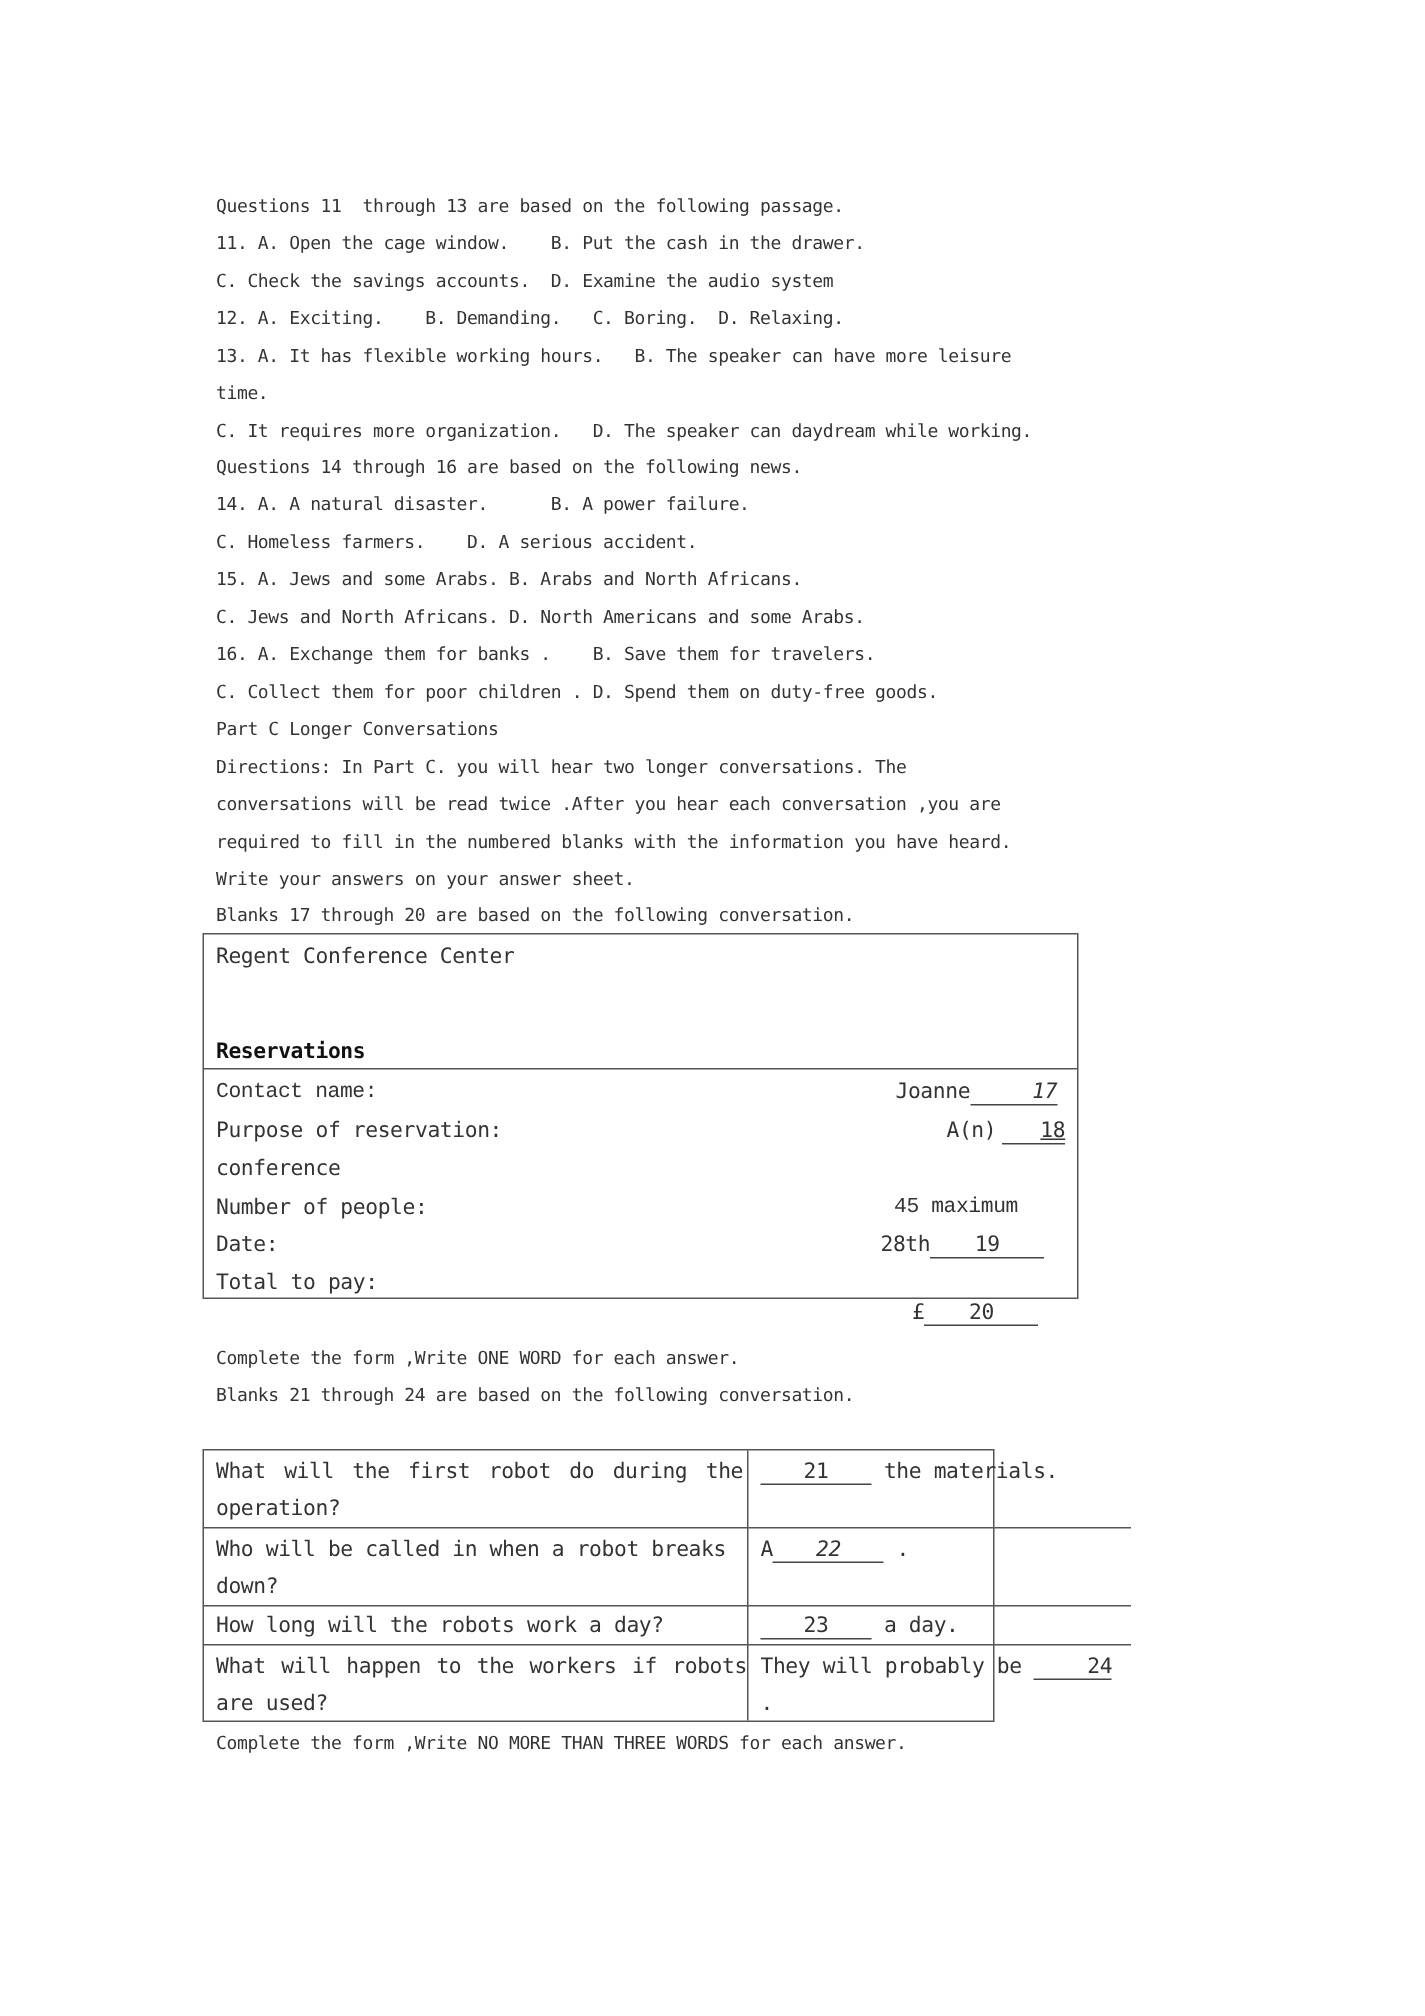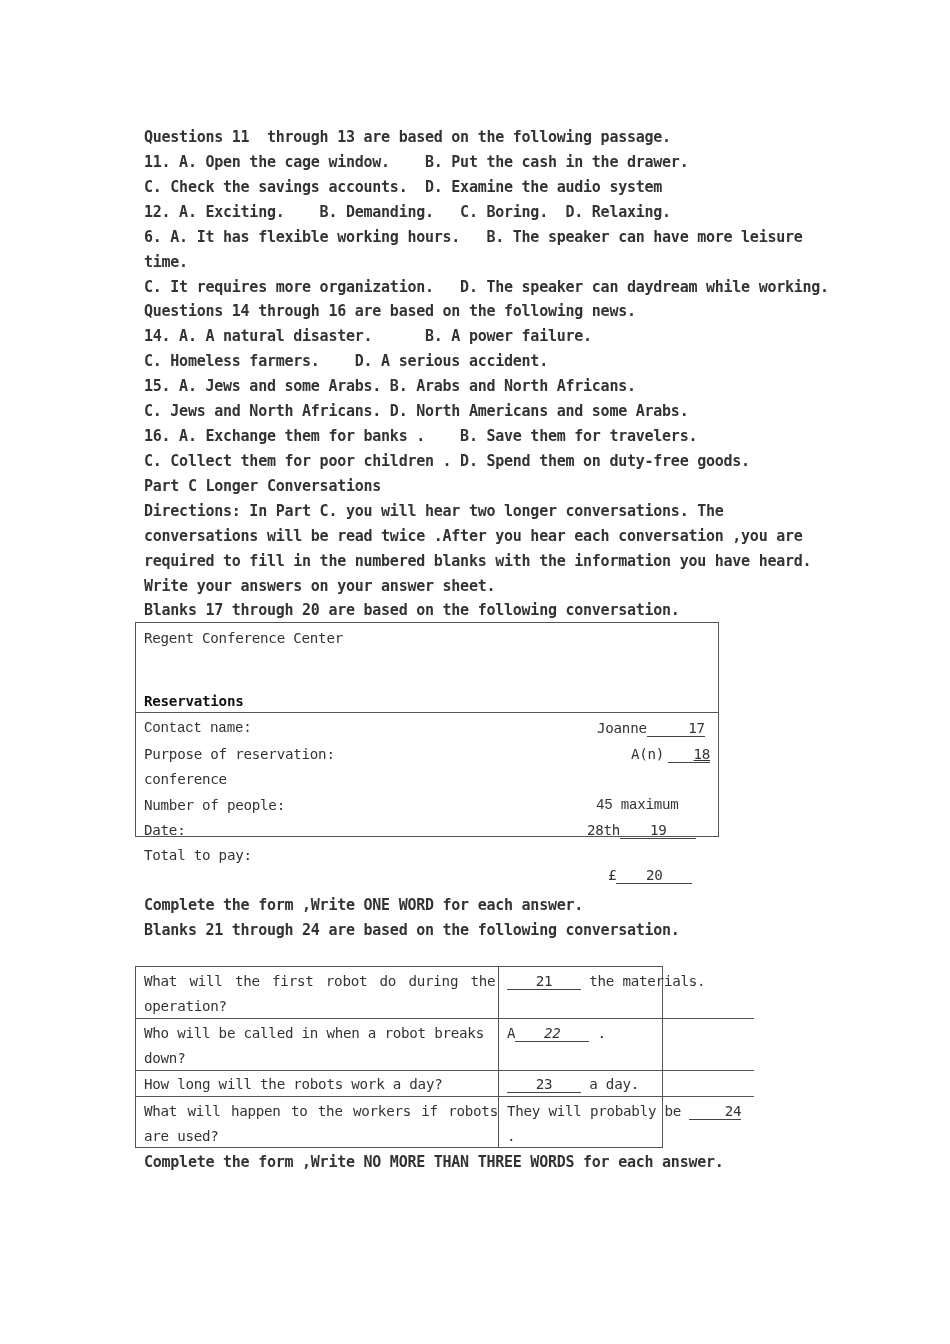--- a/index.html
+++ b/index.html
@@ -2,22 +2,22 @@
 <html><head>
   <meta charset="utf-8">
   <style>
     html, body { margin: 0; padding: 0; background: #ffffff; }
     body {
       width: 950px; height: 1344px; position: relative; overflow: hidden;
       font-family: "DejaVu Sans Mono", "Liberation Mono", monospace;
       color: #333333;
     }
     .line {
-      position: absolute; left: 144px; font-size: 15px; line-height: 20px;
-      white-space: pre; letter-spacing: -0.25px; font-weight: bold;
+      position: absolute; left: 144px; font-size: 12px; line-height: 20px;
+      white-space: pre; letter-spacing: -0.25px;
     }
     .box {
       position: absolute; border: 1px solid #555555; box-sizing: border-box;
     }
     .cell-text {
       position: absolute; font-size: 14.2px; line-height: 20px;
       white-space: pre; letter-spacing: -0.25px;
     }
     .bold { font-weight: bold; color: #111; }
     .hline { position: absolute; height: 0; border-top: 1px solid #555555; }
@@ -28,47 +28,47 @@
     }
   </style>
 </head>
 <body>
 
 <div>
   <div class="line" style="top:127px">Questions 11  through 13 are based on the following passage.</div>
   <div class="line" style="top:152px">11. A. Open the cage window.    B. Put the cash in the drawer.</div>
   <div class="line" style="top:177px">C. Check the savings accounts.  D. Examine the audio system</div>
   <div class="line" style="top:202px">12. A. Exciting.    B. Demanding.   C. Boring.  D. Relaxing.</div>
-  <div class="line" style="top:227px">6. A. It has flexible working hours.   B. The speaker can have more leisure</div>
+  <div class="line" style="top:227px">13. A. It has flexible working hours.   B. The speaker can have more leisure</div>
   <div class="line" style="top:252px">time.</div>
   <div class="line" style="top:277px">C. It requires more organization.   D. The speaker can daydream while working.</div>
   <div class="line" style="top:301px">Questions 14 through 16 are based on the following news.</div>
   <div class="line" style="top:326px">14. A. A natural disaster.      B. A power failure.</div>
   <div class="line" style="top:351px">C. Homeless farmers.    D. A serious accident.</div>
   <div class="line" style="top:376px">15. A. Jews and some Arabs. B. Arabs and North Africans.</div>
   <div class="line" style="top:401px">C. Jews and North Africans. D. North Americans and some Arabs.</div>
   <div class="line" style="top:426px">16. A. Exchange them for banks .    B. Save them for travelers.</div>
   <div class="line" style="top:451px">C. Collect them for poor children . D. Spend them on duty-free goods.</div>
 </div>
 
 <div>
   <div class="line" style="top:476px">Part C Longer Conversations</div>
   <div class="line" style="top:501px">Directions: In Part C. you will hear two longer conversations. The</div>
   <div class="line" style="top:526px">conversations will be read twice .After you hear each conversation ,you are</div>
   <div class="line" style="top:551px">required to fill in the numbered blanks with the information you have heard.</div>
   <div class="line" style="top:576px">Write your answers on your answer sheet.</div>
   <div class="line" style="top:600px">Blanks 17 through 20 are based on the following conversation.</div>
 
-  <div class="box" style="left:135px; top:622px; width:584px; height:215px;">
+  <div class="box" style="left:135px; top:622px; width:584px; height:244px;">
     <div class="cell-text" style="left:8px; top:5px;">Regent Conference Center</div>
     <div class="cell-text bold" style="left:8px; top:68px;">Reservations</div>
     <div class="hline" style="left:0; top:89px; width:582px;"></div>
 
     <div class="cell-text" style="left:8px; top:95px;font-family:Liberation Mono, monospace;">Contact name:</div>
-    <div class="cell-text" style="left:461px; top:95px;"><span>Joanne</span><span class="blank" style="width:58px; text-align:right;">17</span></div>
+    <div class="cell-text" style="left:461px; top:95px;"><span>Joanne</span><span class="blank" style="width:58px; text-align:right;font-style:italic;">17</span></div>
 
     <div class="cell-text" style="left:8px; top:121px;">Purpose of reservation:</div>
     <div class="cell-text" style="left:495px; top:121px;"><span>A(n)</span><span class="blank" style="width:42px; text-align:right; margin-left:4px;text-decoration:underline;">18</span></div>
 
     <div class="cell-text" style="left:8px; top:146px;">conference</div>
 
     <div class="cell-text" style="left:8px; top:172px;">Number of people:</div>
     <div class="cell-text" style="left:460px; top:172px;font-family:Liberation Mono, monospace;">45 maximum</div>
 
     <div class="cell-text" style="left:8px; top:197px;">Date:</div>

